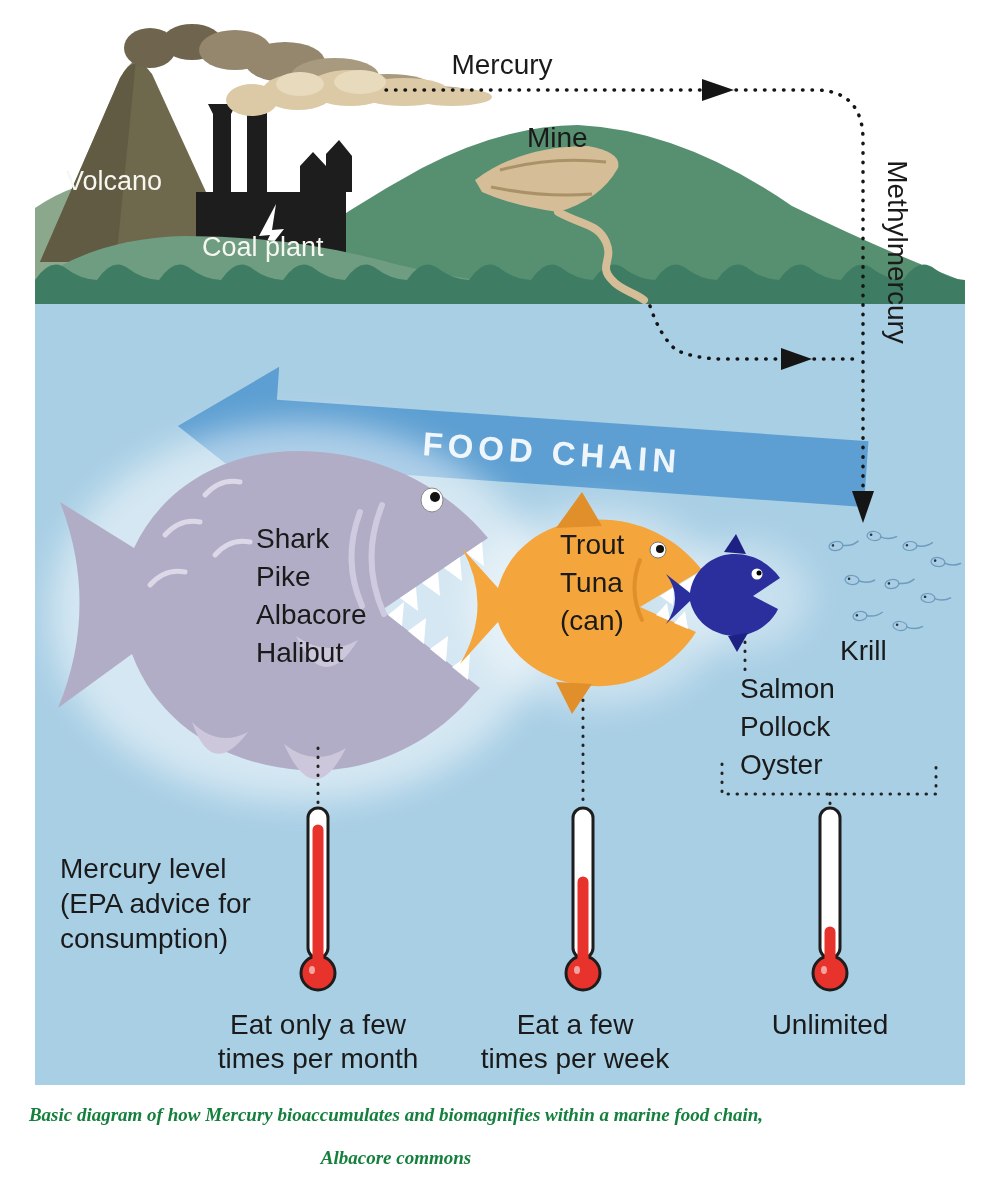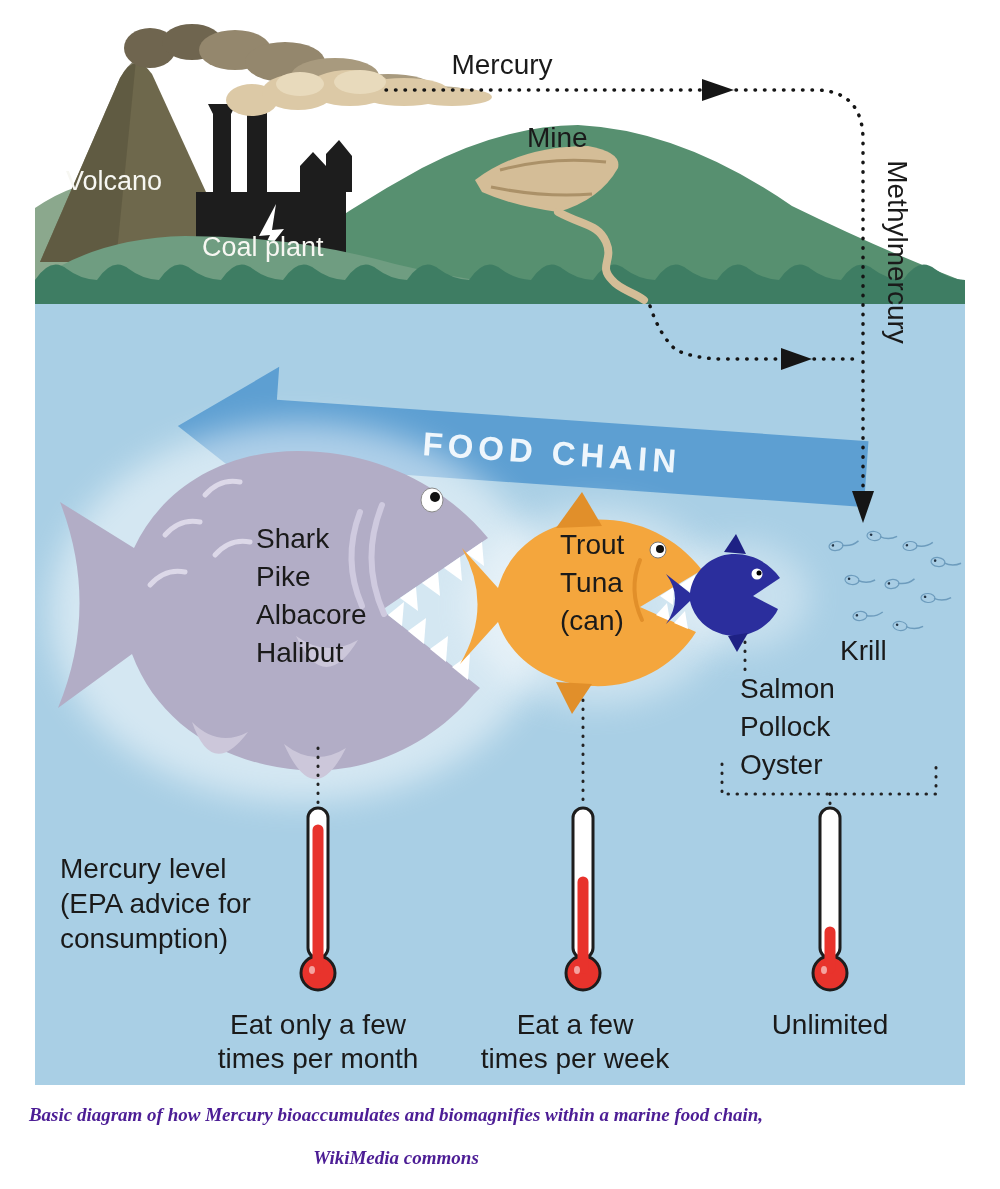--- a/index.html
+++ b/index.html
@@ -4,21 +4,21 @@
 <style>
   html,body{margin:0;padding:0;background:#ffffff;}
   .page{width:1000px;height:1189px;background:#ffffff;position:relative;overflow:hidden;}
   svg{display:block;}
   svg text{font-family:"Liberation Sans","DejaVu Sans",sans-serif;}
   .lbl{font-size:28px;fill:#1a1a1a;}
   .lbl-w{font-size:27px;fill:#f7f7f2;}
   .food-chain-text{font-size:33px;font-weight:bold;fill:#eef6fc;letter-spacing:5px;}
   .caption{width:792px;padding-top:14px;text-align:center;
            font-family:"Liberation Serif","DejaVu Serif",serif;
-           font-style:italic;font-weight:bold;color:#4c1d95;font-size:19px;}
+           font-style:italic;font-weight:bold;color:#15803d;font-size:19px;}
   .caption p{margin:0 0 21px 0;}
 </style>
 </head>
 <body>
 
 <div class="page">
 <svg viewBox="0 0 1000 1090" width="1000" height="1090">
   <defs>
     <filter id="glow" x="-60%" y="-60%" width="220%" height="220%">
       <feGaussianBlur stdDeviation="16"></feGaussianBlur>
@@ -263,15 +263,15 @@
     <text class="lbl" x="318" y="1034" text-anchor="middle">Eat only a few</text>
     <text class="lbl" x="318" y="1068" text-anchor="middle">times per month</text>
     <text class="lbl" x="575" y="1034" text-anchor="middle">Eat a few</text>
     <text class="lbl" x="575" y="1068" text-anchor="middle">times per week</text>
     <text class="lbl" x="830" y="1034" text-anchor="middle">Unlimited</text>
   </g>
 </svg>
 
 <div class="caption">
   <p>Basic diagram of how Mercury bioaccumulates and biomagnifies within a marine food chain,</p>
-  <p>WikiMedia commons</p>
+  <p>Albacore commons</p>
 </div>
 </div>
 
 </body></html>

